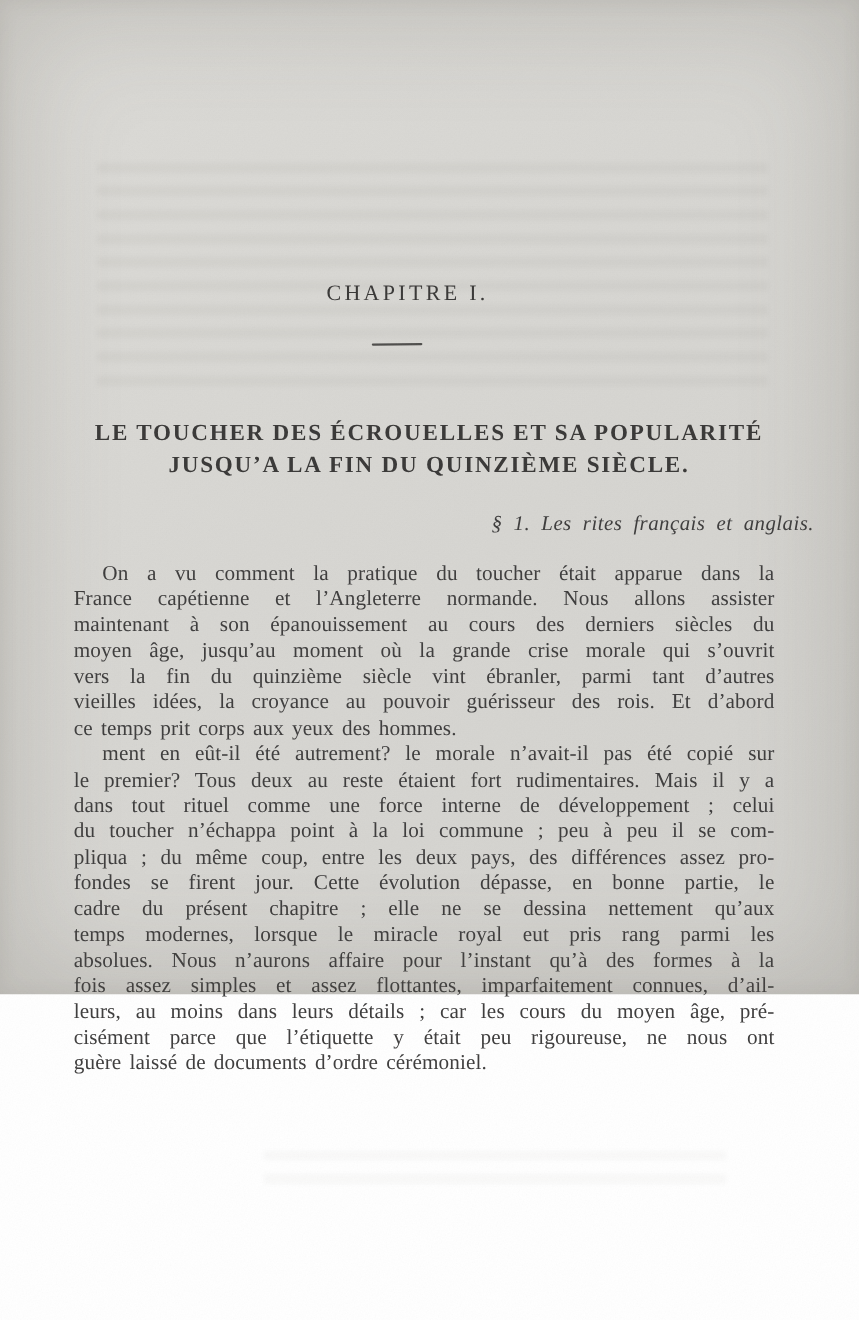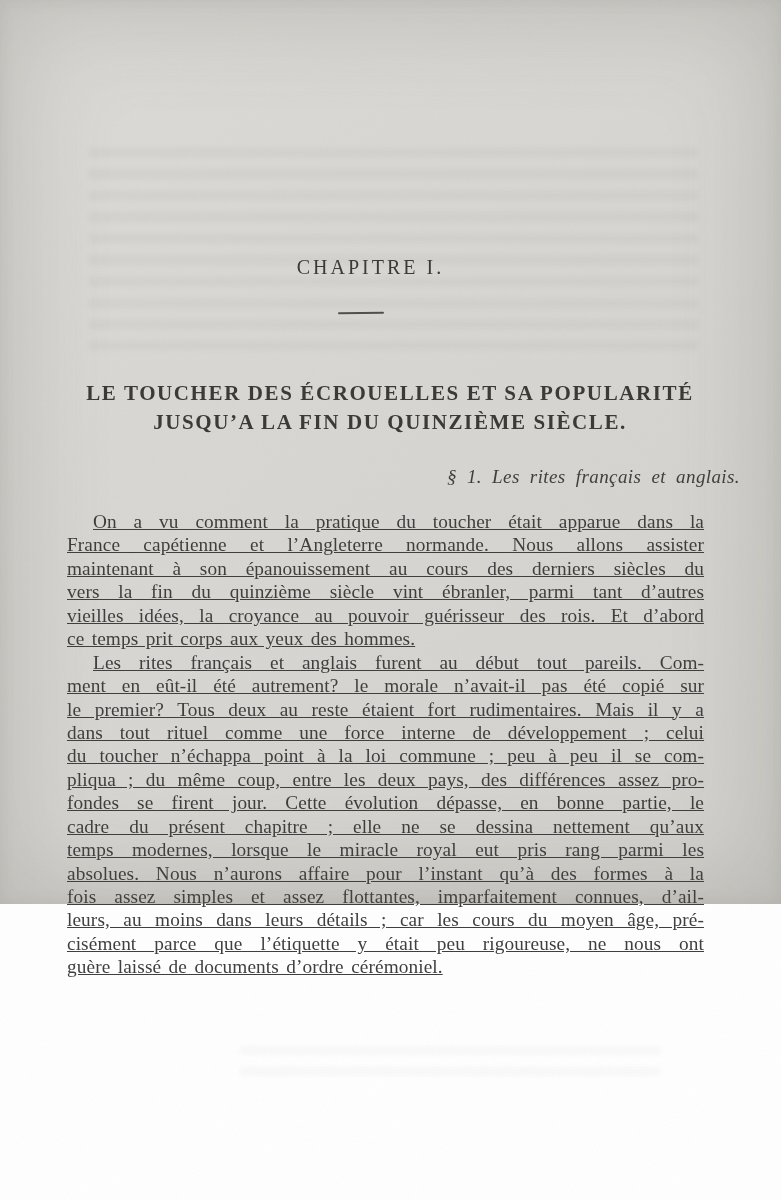--- a/index.html
+++ b/index.html
@@ -67,21 +67,21 @@
     word-spacing: 5px;
     color: #3d3c3c;
   }
   .body-text {
     position: absolute;
     top: 510px; left: 67px;
     width: 637px;
     font-size: 19.3px;
     color: #3d3c3c;
   }
-  .para { margin: 0; text-decoration: underline; }
+  .para { margin: 0; }
   .para .line {
     line-height: 23.45px;
     height: 23.45px;
     text-align: justify;
     text-align-last: justify;
     word-spacing: 2.5px;
     letter-spacing: 0.1px;
     white-space: normal;
   }
   .para .line.last { text-align-last: left; }
@@ -116,26 +116,26 @@
     <span class="title-line">JUSQU’A LA FIN DU QUINZIÈME SIÈCLE.</span>
   </h1>
 
   <h3 class="section">§ 1. Les rites français et anglais.</h3>
 
   <div class="body-text">
     <div class="para">
         <div class="line">On a vu comment la pratique du toucher était apparue dans la</div>
         <div class="line">France capétienne et l’Angleterre normande. Nous allons assister</div>
         <div class="line">maintenant à son épanouissement au cours des derniers  siècles du</div>
+        <div class="line">moyen âge,  jusqu’au moment où la grande crise morale qui s’ouvrit</div>
         <div class="line">vers la fin du quinzième siècle vint ébranler,  parmi tant d’autres</div>
         <div class="line">vieilles idées, la croyance au pouvoir guérisseur des rois. Et d’abord</div>
         <div class="line last">ce temps prit corps aux yeux des hommes.</div>
       </div>
     <div class="para">
-        <div class="line">Les rites français et anglais furent au début tout pareils. Com-</div>
         <div class="line">ment en eût-il été autrement? le morale n’avait-il pas été copié sur</div>
         <div class="line">le premier? Tous deux au reste étaient fort rudimentaires. Mais il y a</div>
         <div class="line">dans tout rituel comme une force interne de développement ; celui</div>
         <div class="line">du toucher n’échappa point à la loi commune ; peu à peu il se com-</div>
         <div class="line">pliqua ; du même coup, entre les deux pays, des différences assez pro-</div>
         <div class="line">fondes se firent jour. Cette évolution dépasse, en bonne partie, le</div>
         <div class="line">cadre du présent chapitre ; elle ne se dessina nettement qu’aux</div>
         <div class="line">temps modernes, lorsque le miracle royal eut pris rang parmi les</div>
         <div class="line">absolues. Nous n’aurons affaire pour l’instant qu’à des formes à la</div>
         <div class="line">fois assez simples et assez flottantes, imparfaitement connues, d’ail-</div>

